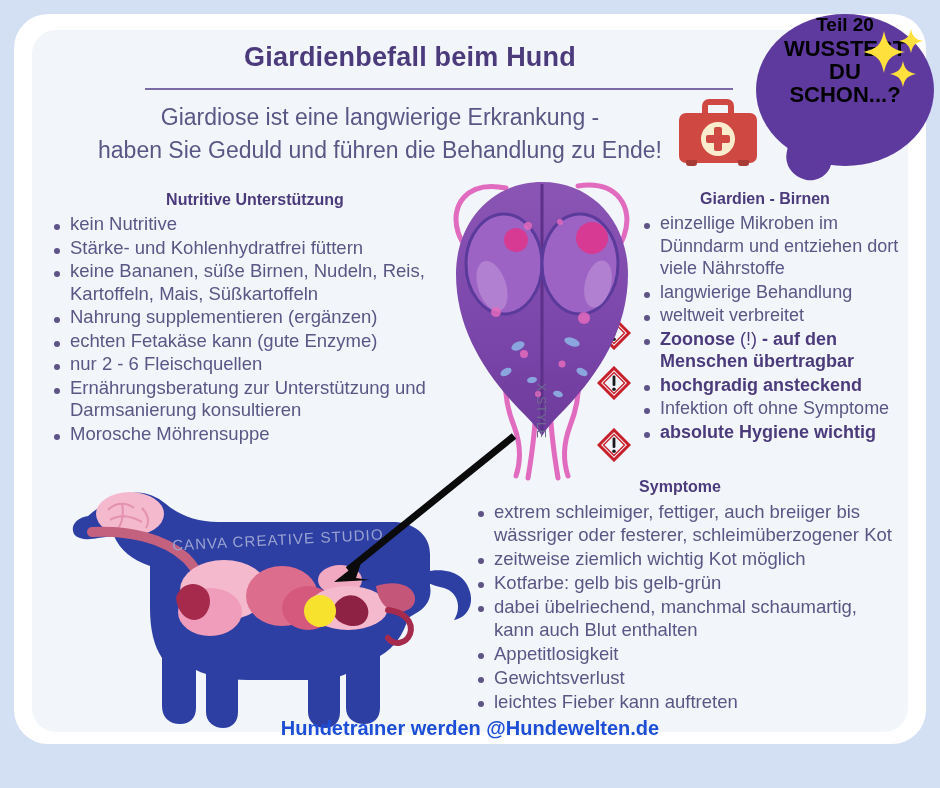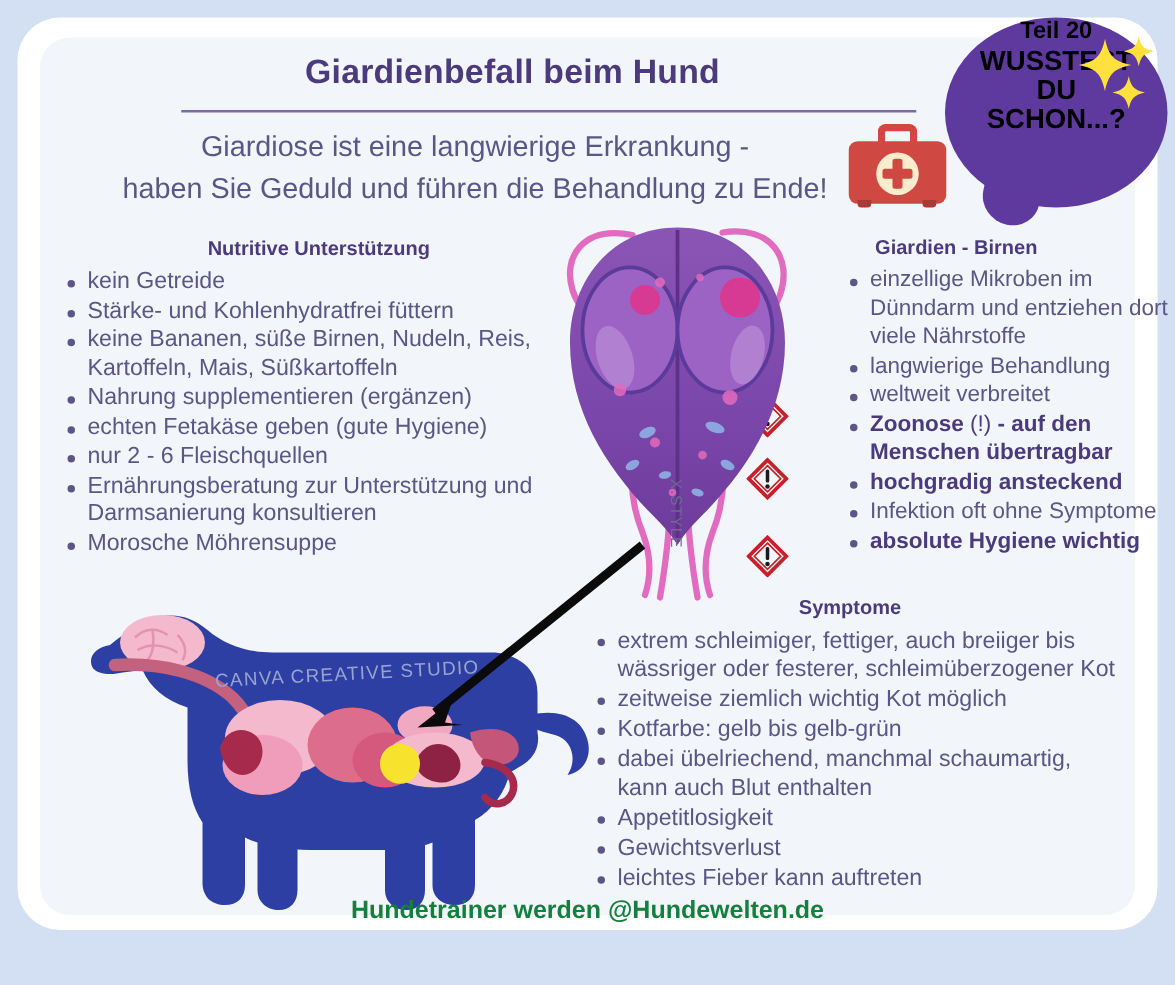--- a/index.html
+++ b/index.html
@@ -87,21 +87,21 @@
   }
   ul.blist li:before{
     content:"";position:absolute;left:6px;top:.62em;
     width:6px;height:6px;border-radius:50%;background:#5e5488;
   }
   ul.blist li b{color:#4c3b7c;}
 
   #list-nutritive{left:48px;top:213px;width:430px;font-size:18.5px;line-height:22.5px;}
   #list-nutritive li{margin-bottom:1px;}
 
-  #list-fakten{left:674px;top:212px;width:262px;font-size:18px;line-height:22.5px;}
+  #list-fakten{left:638px;top:212px;width:262px;font-size:18px;line-height:22.5px;}
   #list-fakten li{margin-bottom:1px;}
 
   #list-symptome{left:472px;top:500px;width:430px;font-size:18.5px;line-height:23px;}
   #list-symptome li{margin-bottom:1px;}
 
   
   .warn{position:absolute;width:34px;height:34px;}
   #warn-1{left:597px;top:316px;}
   #warn-2{left:597px;top:366px;}
   #warn-3{left:597px;top:428px;}
@@ -110,21 +110,21 @@
   .wm-xstyle{
     position:absolute;left:548px;top:383px;font-size:12.5px;color:#6e6a90;
     letter-spacing:.6px;transform:rotate(90deg);transform-origin:left top;
   }
   .wm-canva{
     position:absolute;left:172px;top:531px;font-size:15px;color:#9aa3d0;
     letter-spacing:1.1px;transform:rotate(-3deg);
   }
   .footer{
     position:absolute;left:0;top:717px;width:940px;text-align:center;
-    font-size:20px;font-weight:bold;color:#15803d;
+    font-size:20px;font-weight:bold;color:#1d4ed8;
   }
 
   
   .giardia{position:absolute;left:432px;top:158px;width:220px;height:330px;}
   .dog{position:absolute;left:58px;top:480px;width:420px;height:252px;}
   .arrow{position:absolute;left:300px;top:420px;width:230px;height:180px;}
 </style>
 </head>
 <body>
 
@@ -169,25 +169,25 @@
       </svg>
   </div>
   <div class="spark" style="left:889px;top:60px;">
     <svg width="28" height="28" viewBox="0 0 28 28">
         <path d="M14 1 C16 9.6 18.4 12 27 14 C18.4 16 16 18.4 14 27 C12 18.4 9.6 16 1 14 C9.6 12 12 9.6 14 1Z" fill="#ffe03d"></path>
       </svg>
   </div>
 
   <div class="sec-head" id="head-nutritive">Nutritive Unterstützung</div>
   <ul class="blist" id="list-nutritive">
-      <li>kein Getreide</li>
+      <li>kein Nutritive</li>
       <li>Stärke- und Kohlenhydratfrei füttern</li>
       <li>keine Bananen, süße Birnen, Nudeln, Reis, Kartoffeln, Mais, Süßkartoffeln</li>
       <li>Nahrung supplementieren (ergänzen)</li>
-      <li>echten Fetakäse geben (gute Hygiene)</li>
+      <li>echten Fetakäse kann (gute Enzyme)</li>
       <li>nur 2 - 6 Fleischquellen</li>
       <li>Ernährungsberatung zur Unterstützung und Darmsanierung konsultieren</li>
       <li>Morosche Möhrensuppe</li>
     </ul>
 
   <div class="sec-head" id="head-fakten">Giardien - Birnen</div>
   <ul class="blist" id="list-fakten">
       <li>einzellige Mikroben im Dünndarm und entziehen dort viele Nährstoffe</li>
       <li>langwierige Behandlung</li>
       <li>weltweit verbreitet</li>

